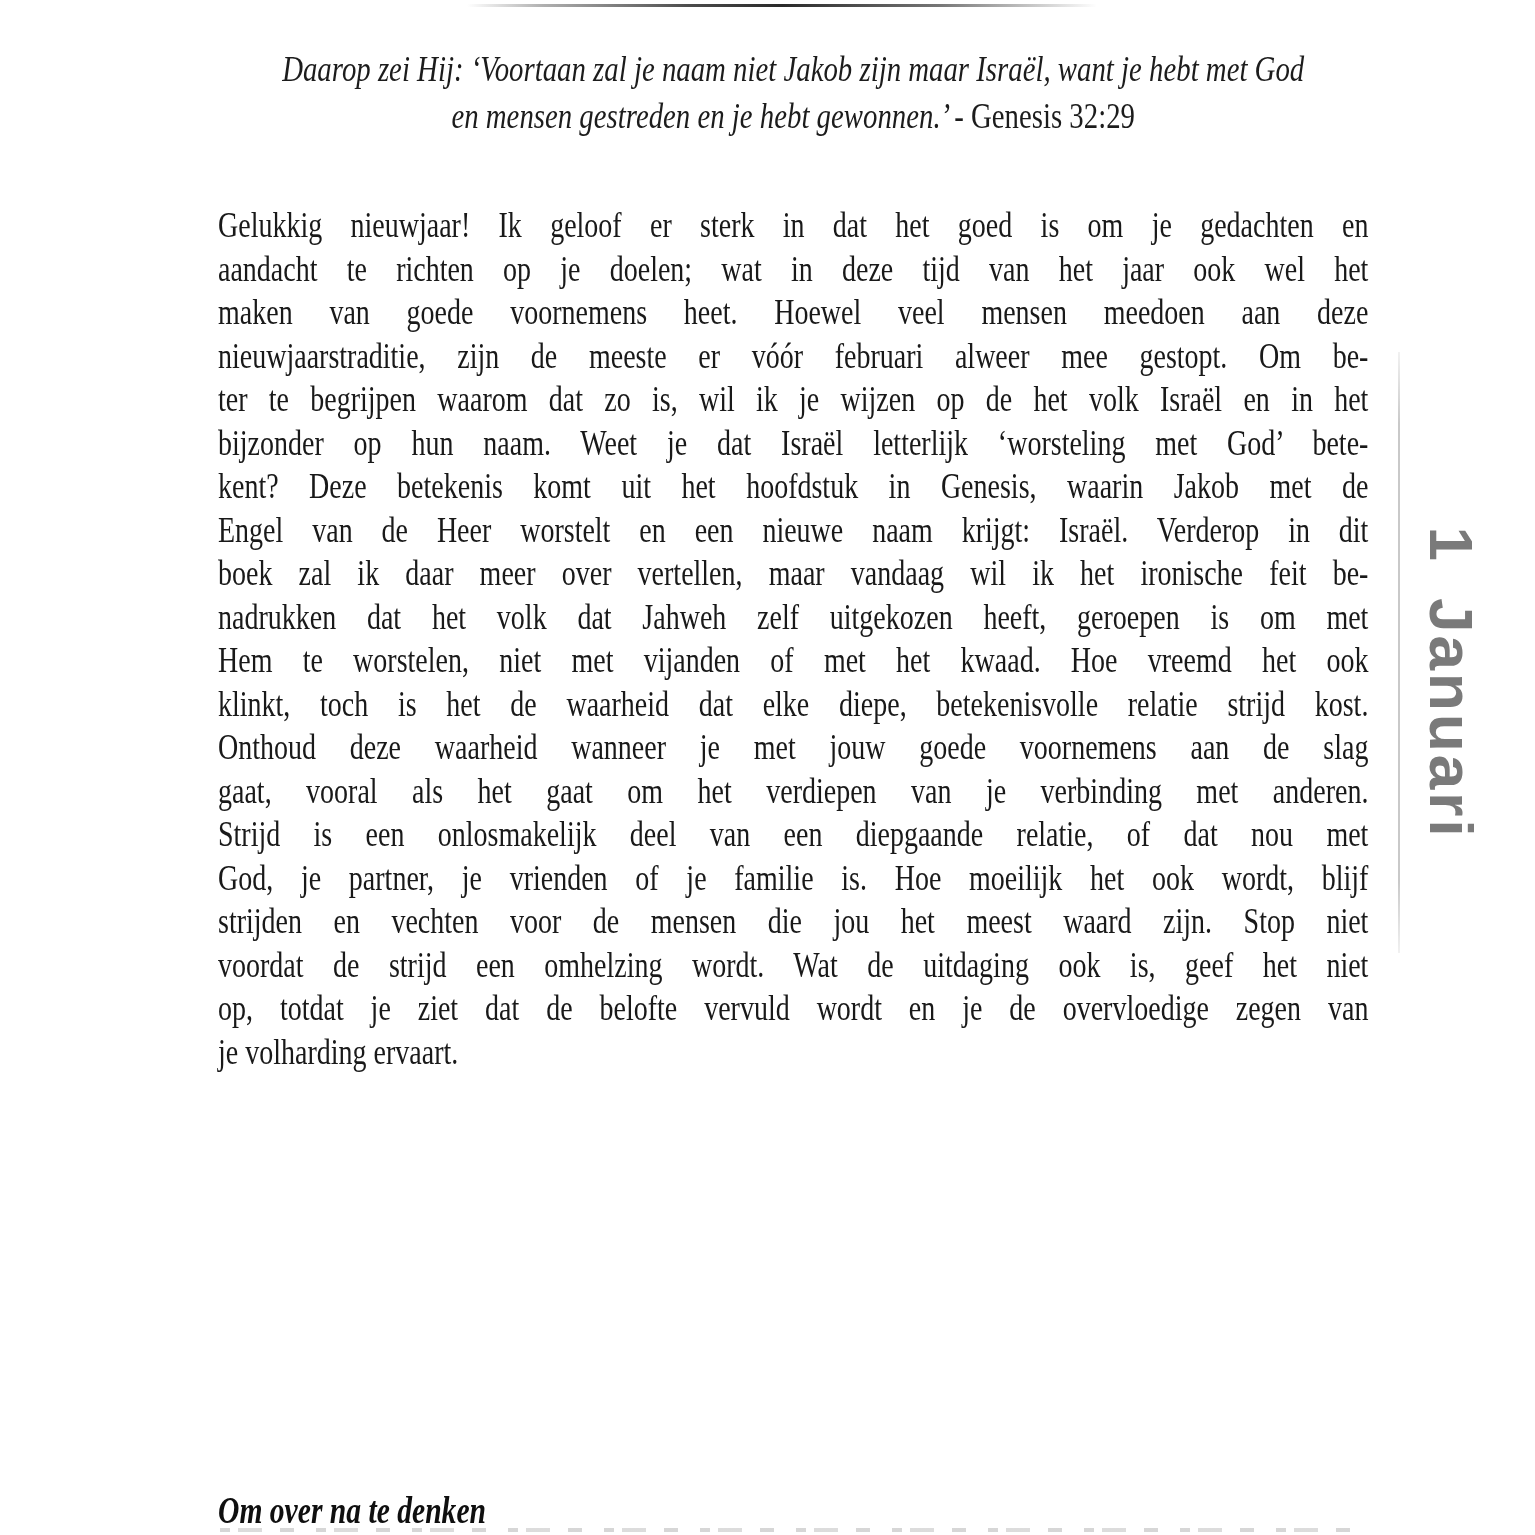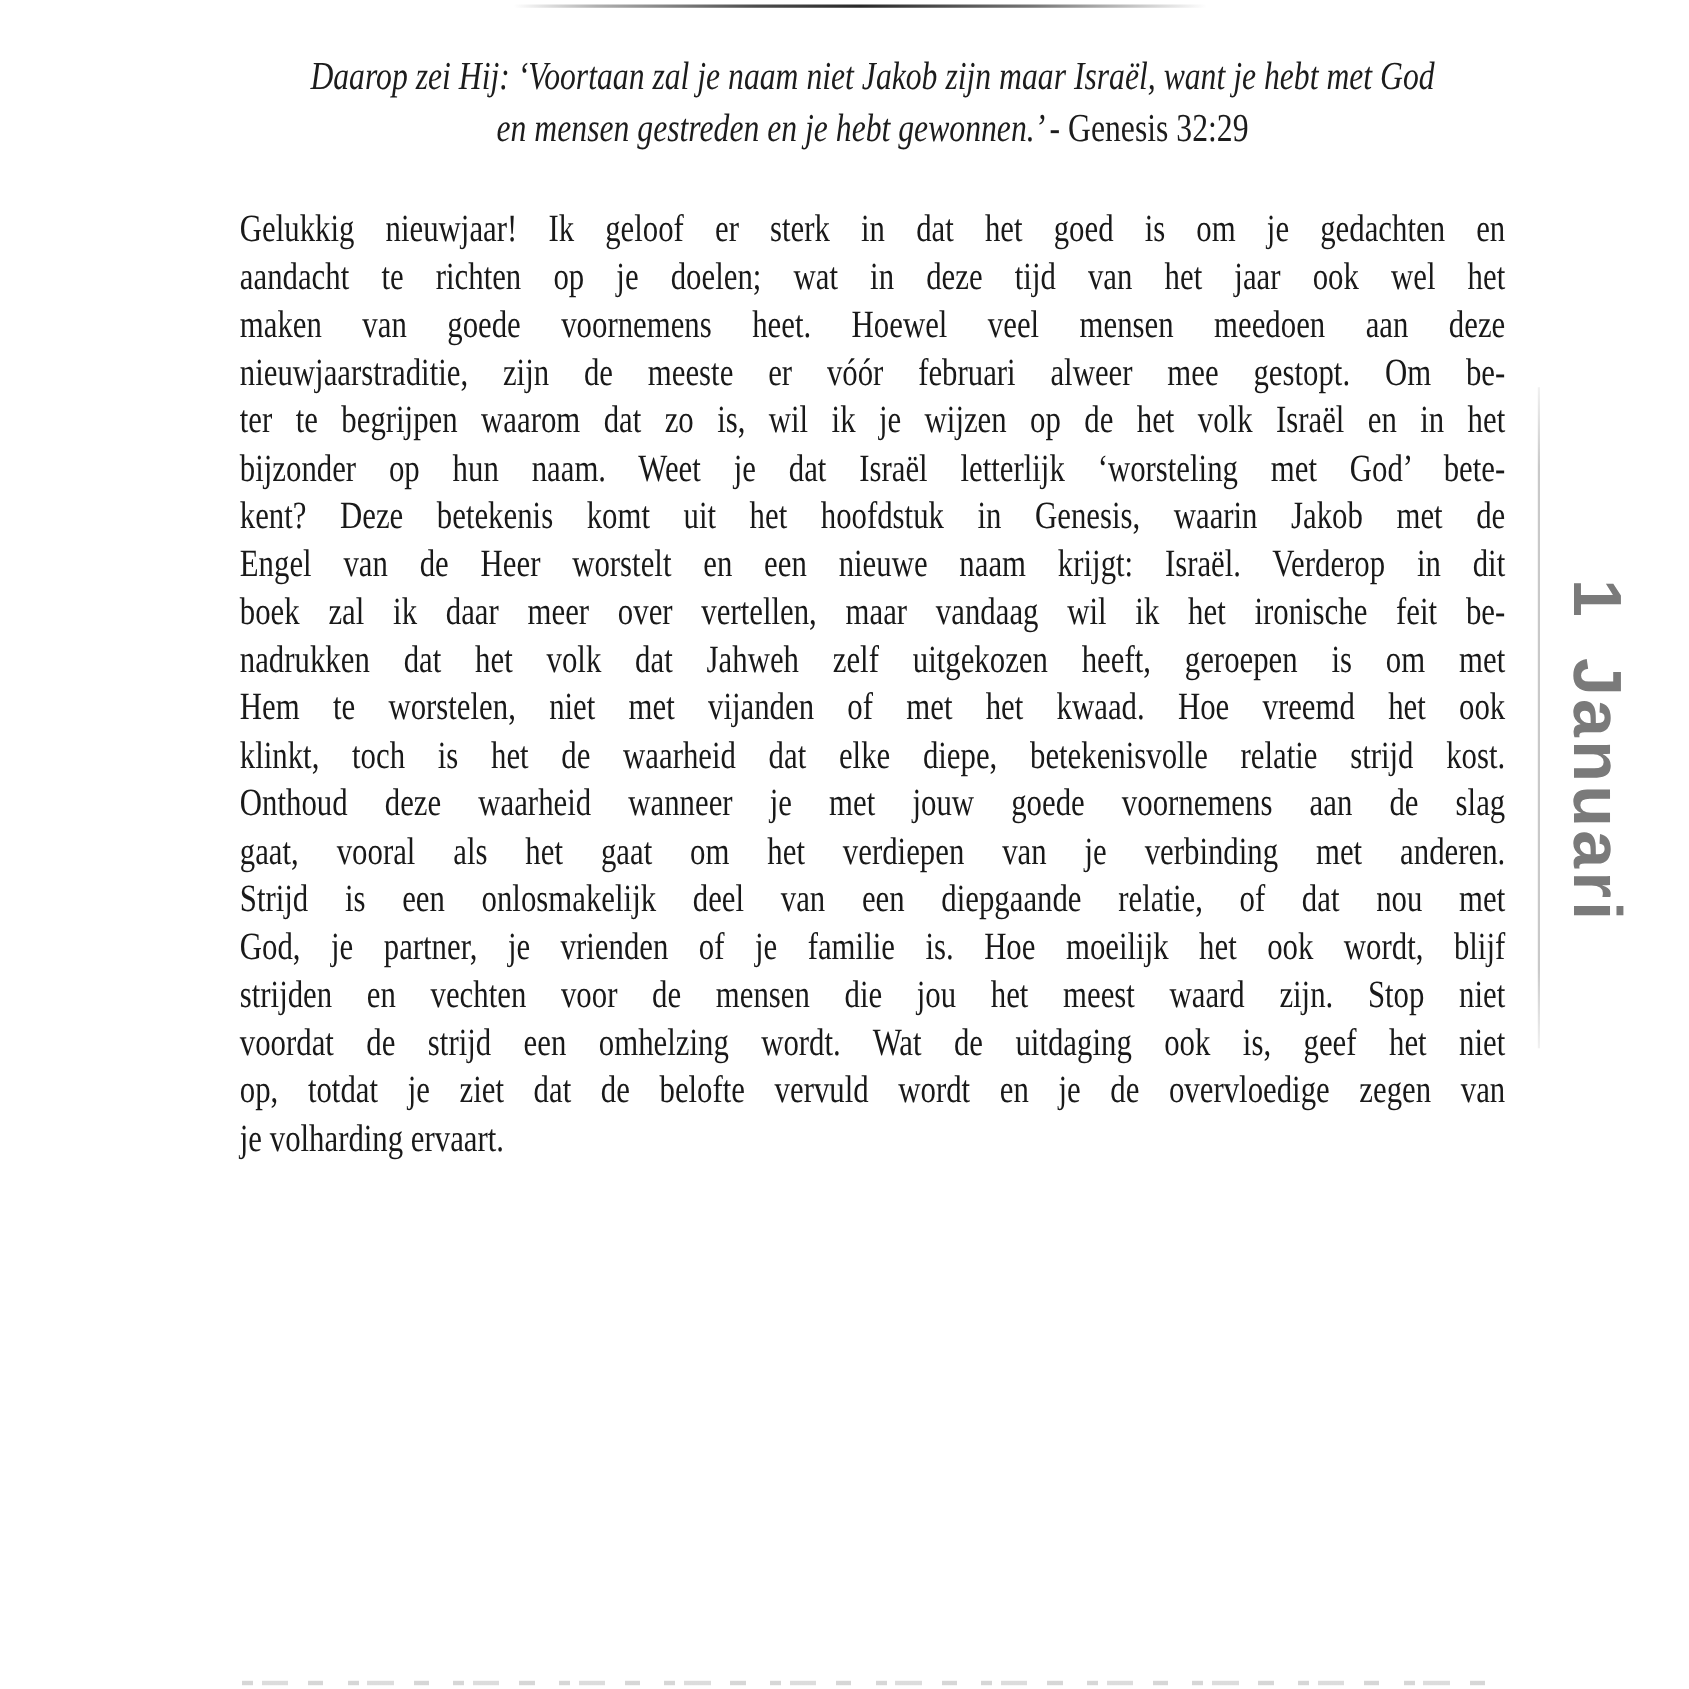--- a/index.html
+++ b/index.html
@@ -48,21 +48,21 @@
     font-size: 36px;
     line-height: 47px;
     text-align: center;
     color: #1c1c1c;
   }
   .verse-ref { font-style: normal; }
 
   .body-block {
     position: absolute;
     left: 218px;
-    top: 186px;
+    top: 204px;
     width: 1150px;
   }
   .tline {
     font-size: 35px;
     line-height: 43.5px;
     height: 43.5px;
     text-align: justify;
     text-align-last: justify;
     color: #191919;
     white-space: normal;
@@ -165,19 +165,24 @@
       <div class="tline">Strijd is een onlosmakelijk deel van een diepgaande relatie, of dat nou met</div>
       <div class="tline">God, je partner, je vrienden of je familie is. Hoe moeilijk het ook wordt, blijf</div>
       <div class="tline">strijden en vechten voor de mensen die jou het meest waard zijn. Stop niet</div>
       <div class="tline">voordat de strijd een omhelzing wordt. Wat de uitdaging ook is, geef het niet</div>
       <div class="tline">op, totdat je ziet dat de belofte vervuld wordt en je de overvloedige zegen van</div>
       <div class="tline lastline">je volharding ervaart.</div>
     </div>
   </div>
 
 
+  <div class="reflection-block">
+    <div class="condense">
+      <div class="sec-heading">Om over na te denken</div>
+    </div>
+  </div>
 
   <div class="clipped-line"></div>
 
   <div class="side-rule"></div>
   <div class="day-tab">1 Januari</div>
 
 </div>
 
 </body></html>

